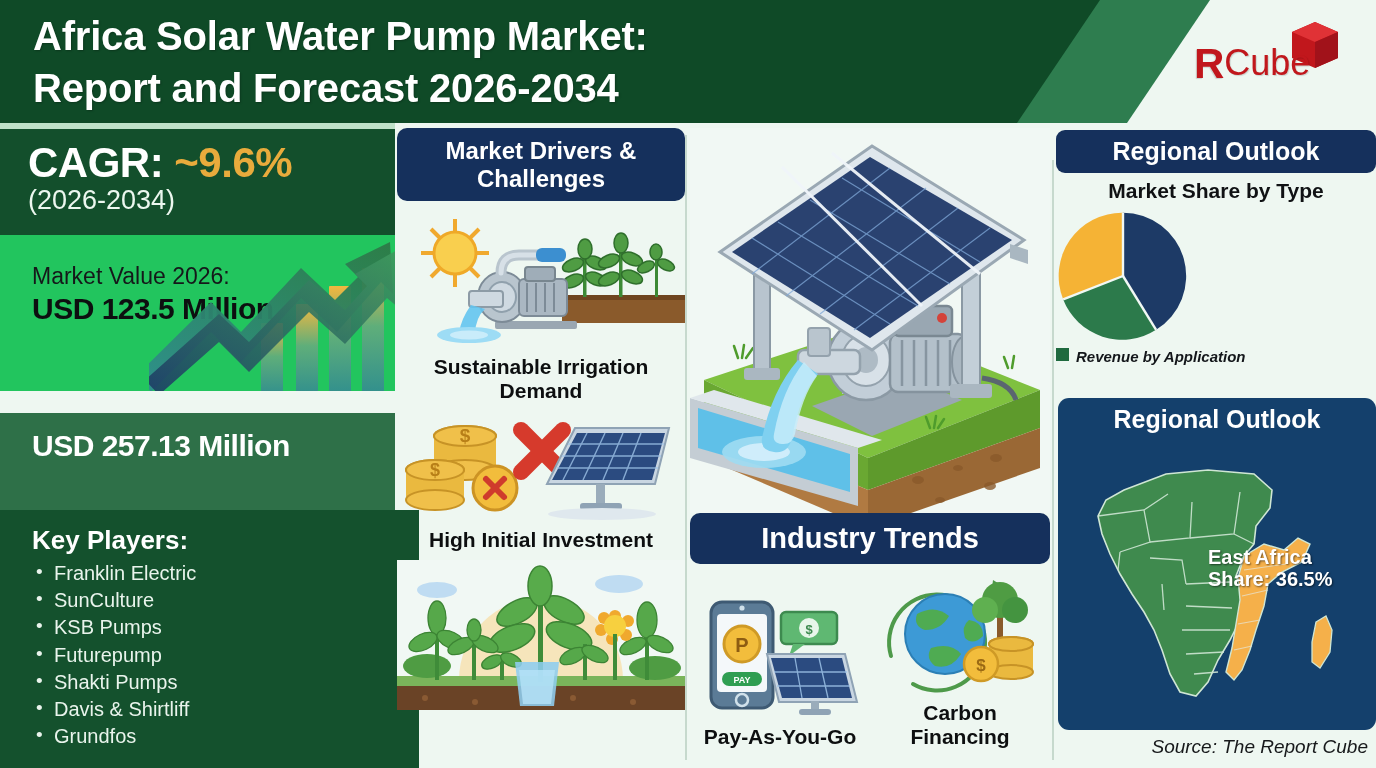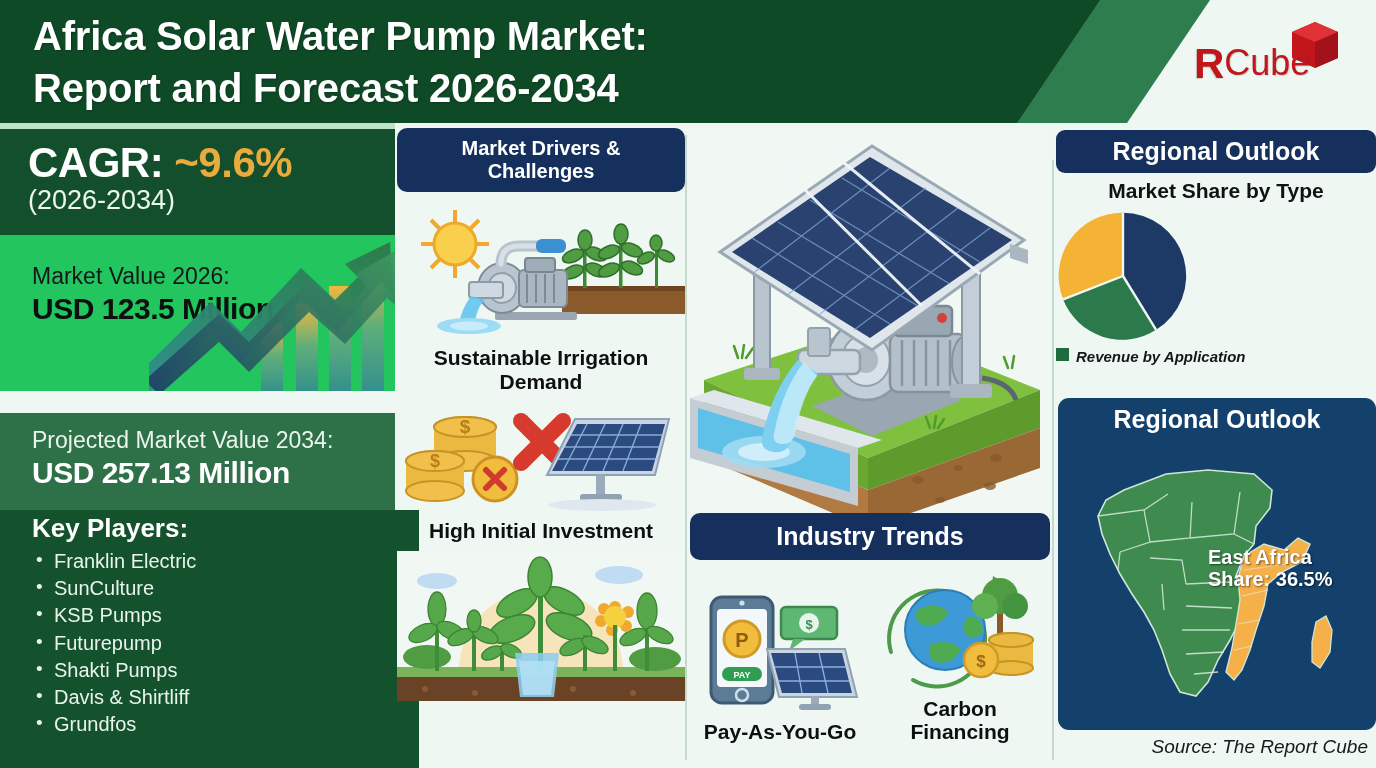--- a/index.html
+++ b/index.html
@@ -69,39 +69,39 @@
 
   .pmv-box {
     position: absolute; left: 0; top: 290px; width: 395px; height: 97px;
     background: #2e7048; padding: 14px 0 0 32px;
   }
   .pmv-label { font-size: 23px; color: #eaf5ec; }
   .pmv-value { font-size: 30px; font-weight: bold; color: #ffffff; margin-top: 2px; letter-spacing: -0.5px; }
 
   .kp-box {
     position: absolute; left: 0; top: 387px; width: 419px; height: 258px;
-    background: #14512d; padding: 3px 0 0 32px;
+    background: #14512d; padding: 15px 0 0 32px;
   }
   .kp-title { font-size: 26px; font-weight: bold; color: #ffffff; margin-bottom: 4px; }
   .kp-list { list-style: none; }
   .kp-list li {
     font-size: 20px; color: #e9f4ec; line-height: 1.36; position: relative; padding-left: 22px;
   }
   .kp-list li::before {
     content: "•"; position: absolute; left: 4px; top: -1px; font-size: 19px; color: #e9f4ec;
   }
 
   
   .vdiv { position: absolute; width: 2px; background: #c6d9cd; }
 
   
   .col-drivers { position: absolute; left: 397px; top: 128px; width: 288px; height: 640px; }
   .panel-head {
     background: #15305c; color: #ffffff; border-radius: 10px;
-    font-size: 20px; font-weight: bold; text-align: center; line-height: 1.15;
+    font-size: 24px; font-weight: bold; text-align: center; line-height: 1.15;
     padding: 9px 8px;
   }
   .drv-caption {
     text-align: center; font-size: 21px; font-weight: bold; color: #0d0f10;
     line-height: 1.12; margin-top: 4px;
   }
   .art-box { position: relative; width: 100%; }
 
   
   .col-center { position: absolute; left: 690px; top: 128px; width: 360px; height: 640px; }
@@ -198,21 +198,20 @@
         <rect x="112" y="103" width="22" height="74" rx="1" fill="url(#barG)"></rect>
         <rect x="147" y="84" width="22" height="93" rx="1" fill="url(#barG)"></rect>
         <rect x="180" y="66" width="22" height="111" rx="1" fill="url(#barG)"></rect>
         <rect x="213" y="48" width="22" height="129" rx="1" fill="url(#barG)"></rect>
         <path d="M2 172 L62 112 L92 142 L152 78 L188 112 L232 62 L244 74 L241 22 L196 44 L209 57 L186 80 L152 48 L92 112 L62 82 L-12 155 Z" fill="url(#arrG2)" opacity="0.95"></path>
         <path d="M10 175 L70 122 L100 152 L160 92 L196 124 L238 78 L250 88 L248 30 L206 54 L218 66 L196 90 L160 60 L100 122 L70 94 L-4 160 Z" fill="url(#arrG)" opacity="0.9"></path>
       </svg>
     </div>
 
     <div class="pmv-box">
-      <div class="pmv-label">Projected Market Value 2034:</div>
       <div class="pmv-value">USD 257.13 Million</div>
     </div>
 
     <div class="kp-box">
       <div class="kp-title">Key Players:</div>
       <ul class="kp-list">
         <li>Franklin Electric</li>
         <li>SunCulture</li>
         <li>KSB Pumps</li>
         <li>Futurepump</li>
@@ -495,21 +494,21 @@
           <g stroke="#f0f5fa" stroke-width="3" opacity="0.95">
             <line x1="92" y1="39" x2="232" y2="178"></line>
             <line x1="142" y1="25" x2="290" y2="146"></line>
           </g>
           <polygon points="320,116 338,122 338,136 320,130" fill="#a9b7c1"></polygon>
         </g>
         <path d="M292 250 q28 4 34 22" stroke="#5a6670" stroke-width="5" fill="none"></path>
       </svg>
     </div>
 
-    <div class="panel-head" style="font-size:25px;">Industry Trends</div>
+    <div class="panel-head" style="font-size:29px;">Industry Trends</div>
 
     <div class="trend-row">
       <div class="trend-item">
         <svg viewBox="0 0 166 125" width="166" height="125">
           <rect x="14" y="8" width="62" height="106" rx="11" fill="#5b7b96" stroke="#3e5a73" stroke-width="3"></rect>
           <rect x="20" y="20" width="50" height="78" rx="4" fill="#f4f8fa"></rect>
           <circle cx="45" cy="14" r="2.6" fill="#cfe0ea"></circle>
           <circle cx="45" cy="106" r="6" fill="none" stroke="#cfe0ea" stroke-width="2.5"></circle>
           <circle cx="45" cy="50" r="18" fill="#f2bd3c" stroke="#cf9a26" stroke-width="3"></circle>
           <text x="45" y="58" font-size="20" font-weight="bold" fill="#8d5c12" text-anchor="middle" font-family="Liberation Sans, sans-serif">P</text>

